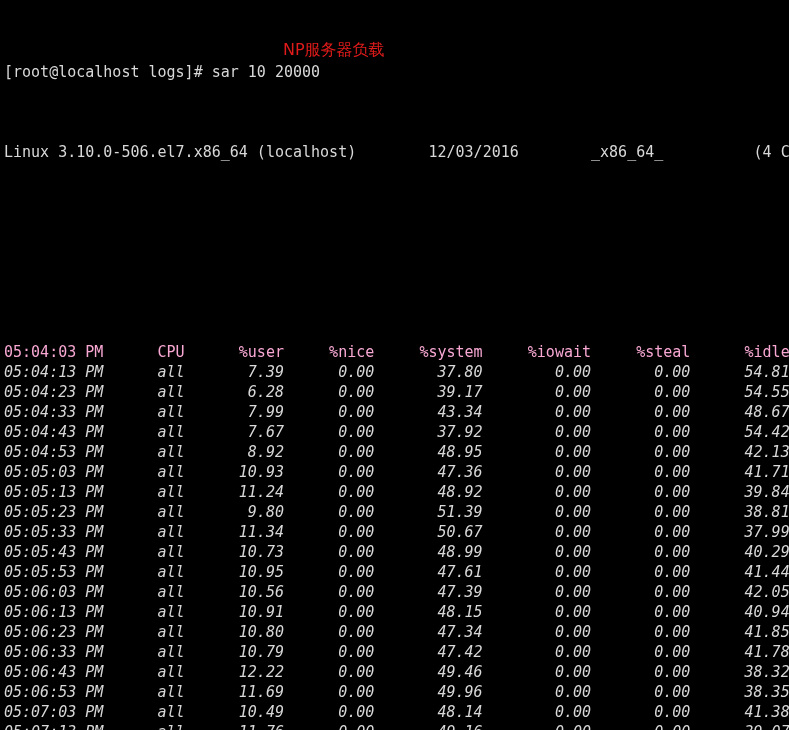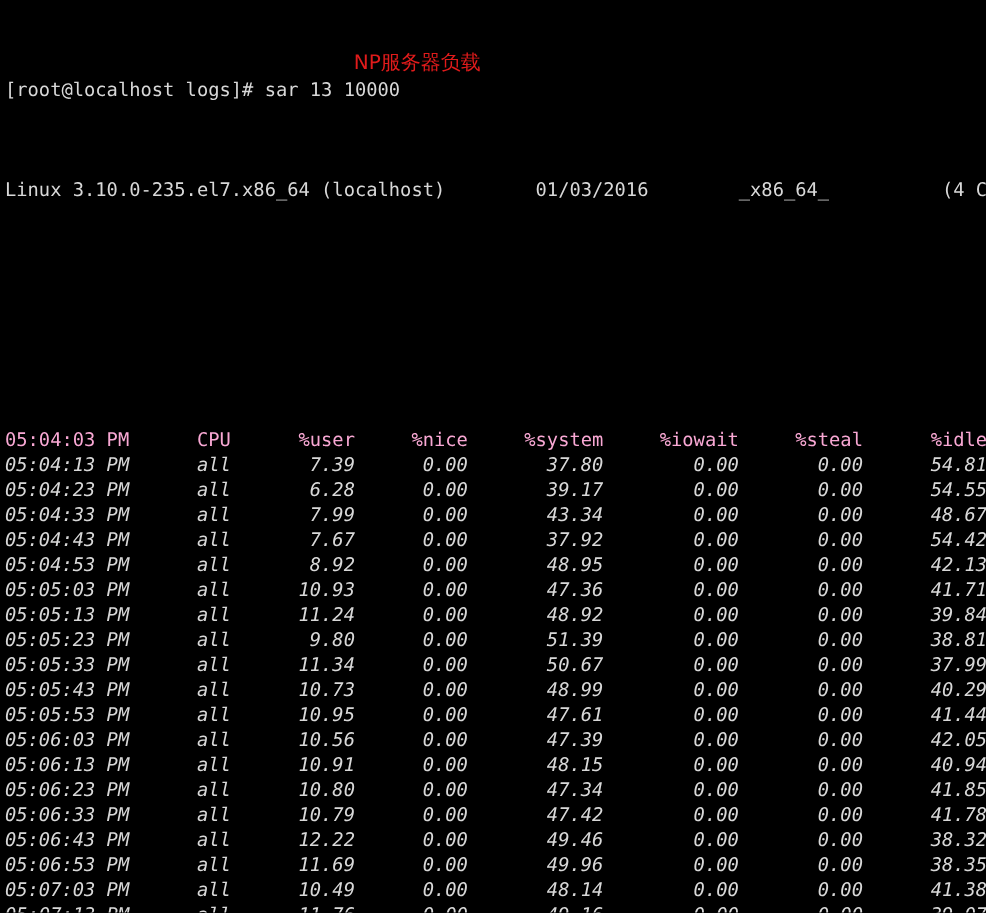--- a/index.html
+++ b/index.html
@@ -53,23 +53,23 @@
     white-space: pre;
     letter-spacing: 0px;
   }
   #rows { position: relative; }
 </style>
 </head>
 <body>
 
 <div id="terminal">
 
-  <div class="line prompt-line">[root@localhost logs]# sar 13 10000</div>
+  <div class="line prompt-line">[root@localhost logs]# sar 10 20000</div>
 
-  <div class="line sysinfo-line"><span>Linux 3.10.0-235.el7.x86_64 (localhost)</span><span>        </span><span>01/03/2016</span><span>        </span><span>_x86_64_</span><span>          </span><span>(4 CPU)</span></div>
+  <div class="line sysinfo-line"><span>Linux 3.10.0-506.el7.x86_64 (localhost)</span><span>        </span><span>12/03/2016</span><span>        </span><span>_x86_64_</span><span>          </span><span>(4 CPU)</span></div>
 
   <div class="annotation">NP服务器负载</div>
 
   <div class="line"> </div>
 
   <div id="rows"><div class="line header-line">05:04:03 PM      CPU      %user     %nice     %system     %iowait     %steal      %idle</div><div class="line data-line">05:04:13 PM      all       7.39      0.00       37.80        0.00       0.00      54.81</div><div class="line data-line">05:04:23 PM      all       6.28      0.00       39.17        0.00       0.00      54.55</div><div class="line data-line">05:04:33 PM      all       7.99      0.00       43.34        0.00       0.00      48.67</div><div class="line data-line">05:04:43 PM      all       7.67      0.00       37.92        0.00       0.00      54.42</div><div class="line data-line">05:04:53 PM      all       8.92      0.00       48.95        0.00       0.00      42.13</div><div class="line data-line">05:05:03 PM      all      10.93      0.00       47.36        0.00       0.00      41.71</div><div class="line data-line">05:05:13 PM      all      11.24      0.00       48.92        0.00       0.00      39.84</div><div class="line data-line">05:05:23 PM      all       9.80      0.00       51.39        0.00       0.00      38.81</div><div class="line data-line">05:05:33 PM      all      11.34      0.00       50.67        0.00       0.00      37.99</div><div class="line data-line">05:05:43 PM      all      10.73      0.00       48.99        0.00       0.00      40.29</div><div class="line data-line">05:05:53 PM      all      10.95      0.00       47.61        0.00       0.00      41.44</div><div class="line data-line">05:06:03 PM      all      10.56      0.00       47.39        0.00       0.00      42.05</div><div class="line data-line">05:06:13 PM      all      10.91      0.00       48.15        0.00       0.00      40.94</div><div class="line data-line">05:06:23 PM      all      10.80      0.00       47.34        0.00       0.00      41.85</div><div class="line data-line">05:06:33 PM      all      10.79      0.00       47.42        0.00       0.00      41.78</div><div class="line data-line">05:06:43 PM      all      12.22      0.00       49.46        0.00       0.00      38.32</div><div class="line data-line">05:06:53 PM      all      11.69      0.00       49.96        0.00       0.00      38.35</div><div class="line data-line">05:07:03 PM      all      10.49      0.00       48.14        0.00       0.00      41.38</div><div class="line data-line">05:07:13 PM      all      11.76      0.00       49.16        0.00       0.00      39.07</div></div>
 
 </div>
 
 </body></html>

